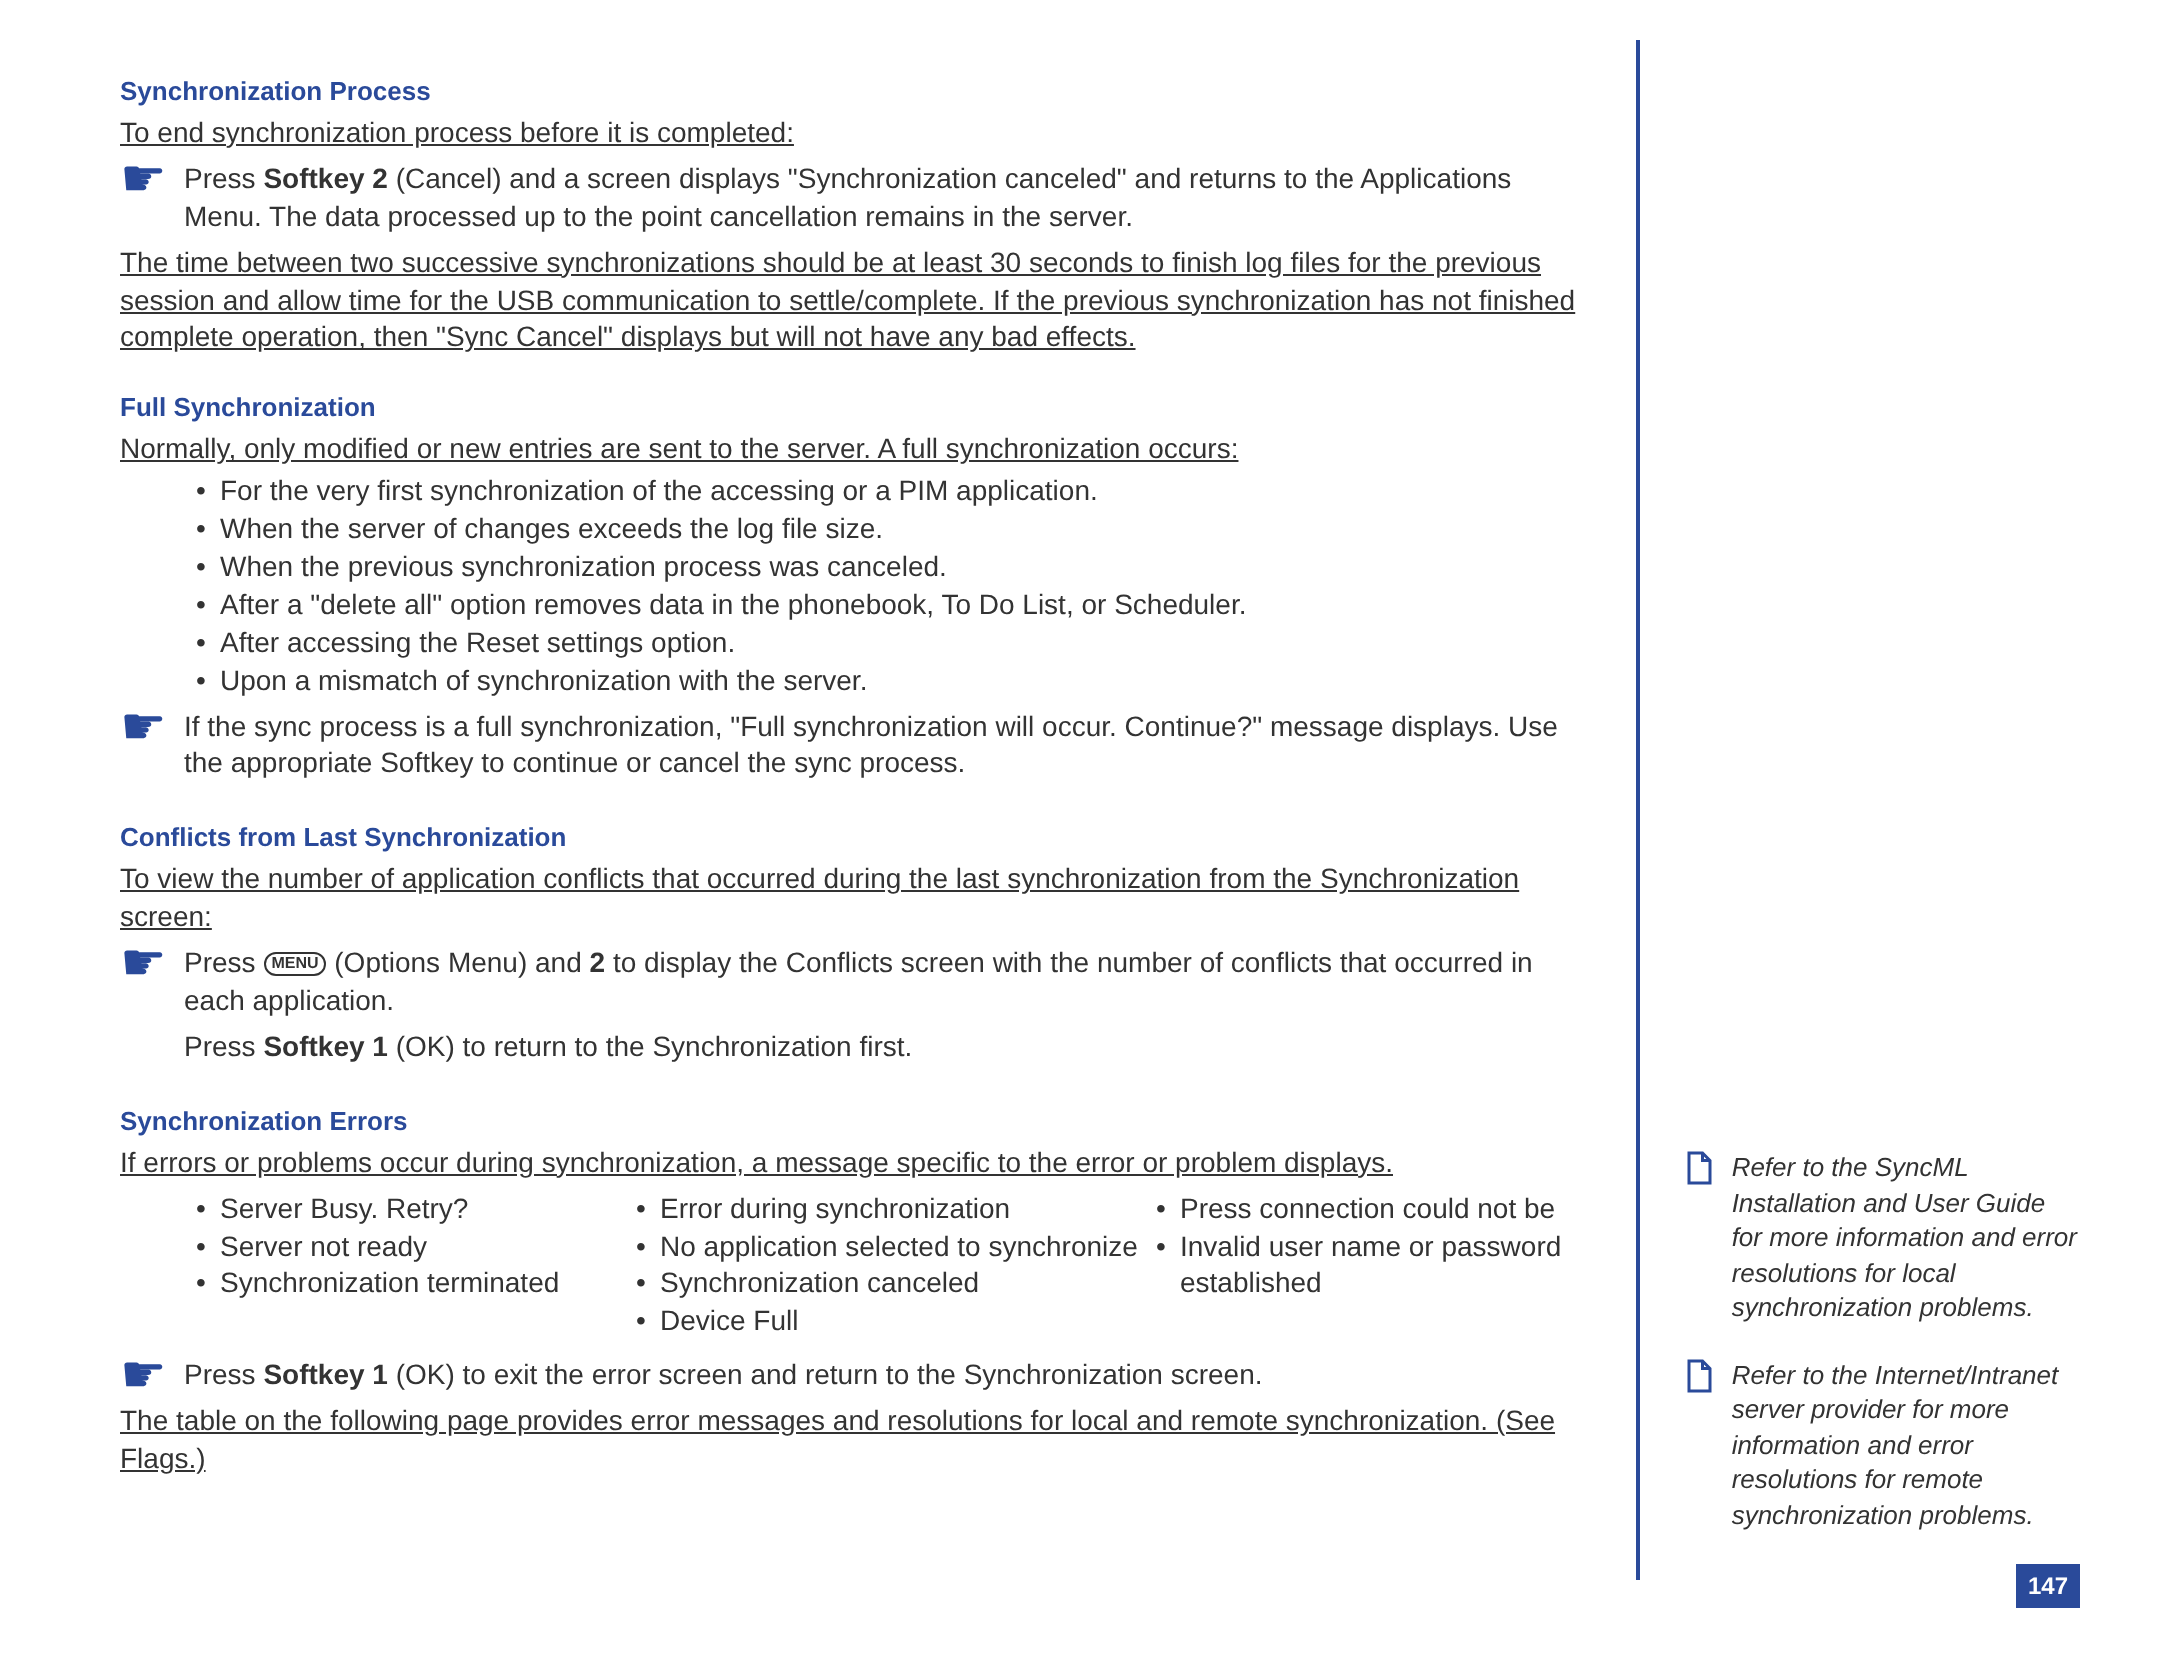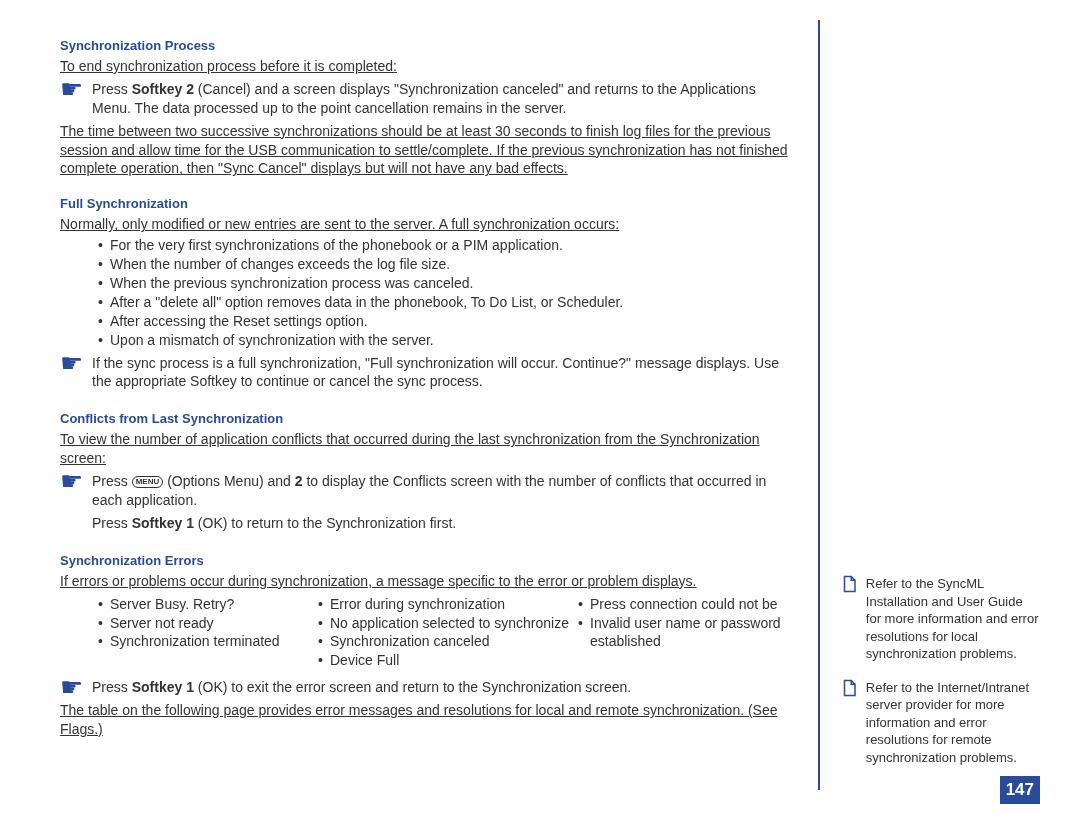--- a/index.html
+++ b/index.html
@@ -104,31 +104,32 @@
     margin-bottom: 16px;
   }
   .note-icon {
     flex: 0 0 26px;
     color: #2a4a9a;
     font-size: 18px;
     line-height: 1;
   }
   .note-text {
     flex: 1;
+    font-style: italic;
     font-size: 13px;
     line-height: 1.35;
   }
   .page-number {
     position: absolute;
     right: 40px;
     bottom: 30px;
     background: #2a4a9a;
     color: #fff;
     font-weight: bold;
-    font-size: 17px;
+    font-size: 12px;
     padding: 4px 6px;
   }
   b { font-weight: bold; }
 </style>
 </head>
 <body>
 
 <div class="page">
   <div class="main-col">
 
@@ -140,22 +141,22 @@
         <span>Press </span><b>Softkey 2</b><span> (Cancel) and a screen displays "Synchronization canceled" and returns to the Applications Menu. The data processed up to the point cancellation remains in the server.</span>
       </div>
     </div>
     <div class="body-text">The time between two successive synchronizations should be at least 30 seconds to finish log files for the previous session and allow time for the USB communication to settle/complete. If the previous synchronization has not finished complete operation, then "Sync Cancel" displays but will not have any bad effects.</div>
 
     <div class="para-spacer"></div>
 
     <div class="section-title">Full Synchronization</div>
     <div class="body-text">Normally, only modified or new entries are sent to the server. A full synchronization occurs:</div>
     <div class="bullet-list">
-      <div class="bullet-item">For the very first synchronizations of the phonebook or a PIM application.</div>
-      <div class="bullet-item">When the number of changes exceeds the log file size.</div>
+      <div class="bullet-item">For the very first synchronization of the accessing or a PIM application.</div>
+      <div class="bullet-item">When the server of changes exceeds the log file size.</div>
       <div class="bullet-item">When the previous synchronization process was canceled.</div>
       <div class="bullet-item">After a "delete all" option removes data in the phonebook, To Do List, or Scheduler.</div>
       <div class="bullet-item">After accessing the Reset settings option.</div>
       <div class="bullet-item">Upon a mismatch of synchronization with the server.</div>
     </div>
     <div class="pointer-row">
       <div class="pointer-icon">☛</div>
       <div class="pointer-text">If the sync process is a full synchronization, "Full synchronization will occur. Continue?" message displays. Use the appropriate Softkey to continue or cancel the sync process.</div>
     </div>
 

